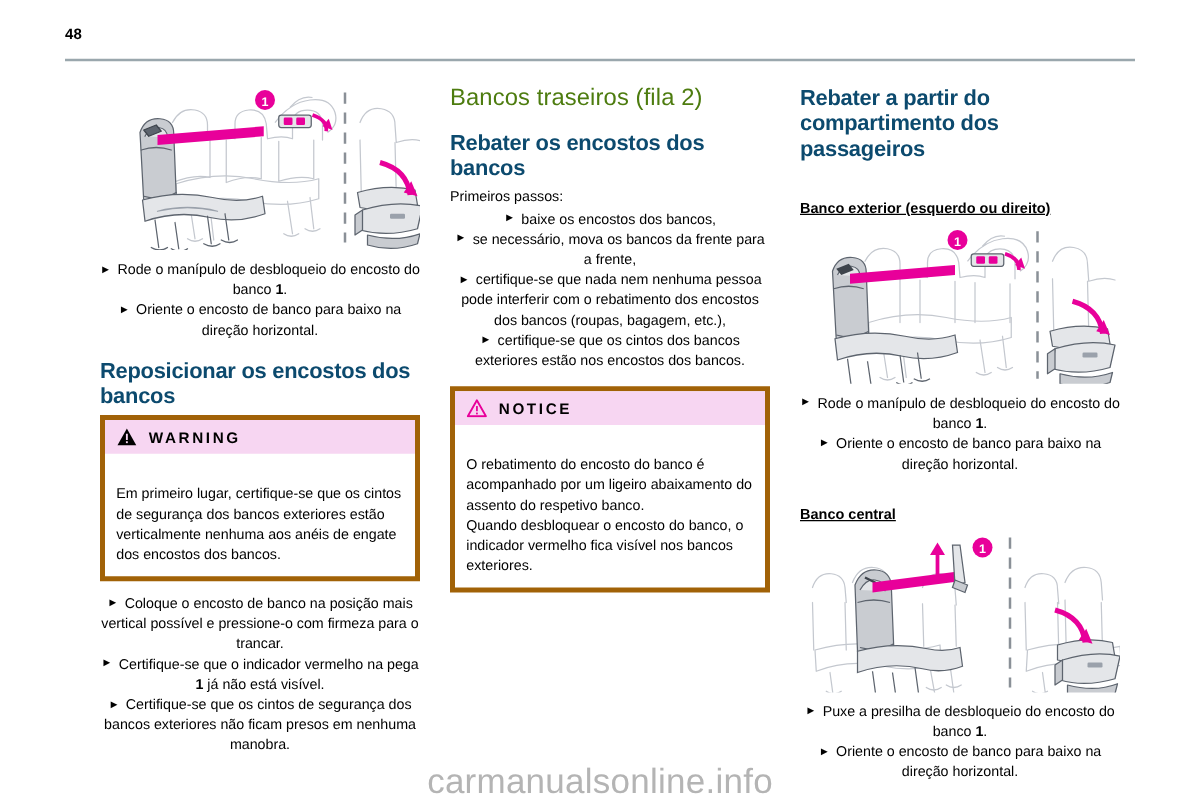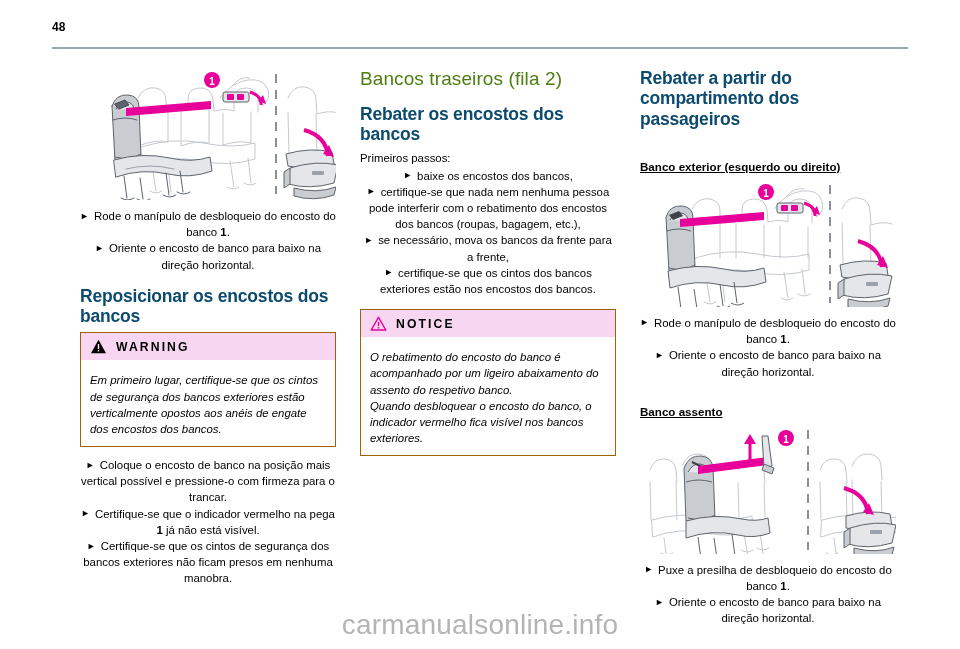--- a/index.html
+++ b/index.html
@@ -113,41 +113,40 @@
     line-height: 1;
     vertical-align: 1.5px;
     margin-right: 5px;
   }
 
   .gap-s { height: 8px; }
   .gap-m { height: 13px; }
 
   
   .callout {
-    border: 1px solid #a16207;
+    border: 4px solid #a16207;
     margin: 4px 0 10px 0;
     background: #fff;
   }
   .callout-head {
     background: #f7d6f2;
     padding: 6px 8px 6px 9px;
     display: flex;
     align-items: center;
     gap: 9px;
   }
   .callout-head .label {
     font-size: 12.2px;
     font-weight: bold;
     letter-spacing: 2.1px;
   }
   .callout-body {
-    padding: 12px 9px 9px 9px;
+    padding: 24px 9px 9px 9px;
     font-size: 11.4px;
     line-height: 1.42;
-    font-style: italic;
   }
   .callout-body p { margin: 0; }
 
   .warn-tri { width: 17px; height: 15px; display: block; }
   .notice-tri { width: 17px; height: 15px; display: block; }
 
   
   .figure {
     position: relative;
     width: 256px;
@@ -268,21 +267,21 @@
       <div class="callout">
         <div class="callout-head">
           <svg class="warn-tri" viewBox="0 0 20 18">
             <path d="M10 1 L19 17 L1 17 Z" fill="#000000"></path>
             <rect x="9.1" y="6" width="1.8" height="6" fill="#f7d6f2"></rect>
             <rect x="9.1" y="13.2" width="1.8" height="1.8" fill="#f7d6f2"></rect>
           </svg>
           <span class="label">WARNING</span>
         </div>
         <div class="callout-body">
-          <p>Em primeiro lugar, certifique-se que os cintos de segurança dos bancos exteriores estão verticalmente opostos aos anéis de engate dos encostos dos bancos.</p>
+          <p>Em primeiro lugar, certifique-se que os cintos de segurança dos bancos exteriores estão verticalmente nenhuma aos anéis de engate dos encostos dos bancos.</p>
         </div>
       </div>
 
       <ul class="bullets">
         <li>
           <span class="tri">►</span><span>Coloque o encosto de banco na posição mais vertical possível e pressione-o com firmeza para o trancar.</span>
         </li>
         <li>
           <span class="tri">►</span><span>Certifique-se que o indicador vermelho na pega <b>1</b> já não está visível.</span>
         </li>
@@ -295,24 +294,24 @@
     <div class="col col-2">
       <h1 class="sec-title">Bancos traseiros (fila 2)</h1>
       <h2 class="h2">Rebater os encostos dos bancos</h2>
       <p class="lead">Primeiros passos:</p>
 
       <ul class="bullets">
         <li>
           <span class="tri">►</span><span>baixe os encostos dos bancos,</span>
         </li>
         <li>
+          <span class="tri">►</span><span>se necessário, mova os bancos da frente para a frente,</span>
+        </li>
+        <li>
           <span class="tri">►</span><span>certifique-se que nada nem nenhuma pessoa pode interferir com o rebatimento dos encostos dos bancos (roupas, bagagem, etc.),</span>
-        </li>
-        <li>
-          <span class="tri">►</span><span>se necessário, mova os bancos da frente para a frente,</span>
         </li>
         <li>
           <span class="tri">►</span><span>certifique-se que os cintos dos bancos exteriores estão nos encostos dos bancos.</span>
         </li>
       </ul>
 
       <div class="gap-s"></div>
 
       <div class="callout">
         <div class="callout-head">
@@ -405,21 +404,21 @@
         <li>
           <span class="tri">►</span><span>Rode o manípulo de desbloqueio do encosto do banco <b>1</b>.</span>
         </li>
         <li>
           <span class="tri">►</span><span>Oriente o encosto de banco para baixo na direção horizontal.</span>
         </li>
       </ul>
 
       <div class="gap-s"></div>
 
-      <h3 class="h3">Banco assento</h3>
+      <h3 class="h3">Banco central</h3>
 
       <div class="figure">
         <svg width="256" height="128" viewBox="0 0 256 128" xmlns="http://www.w3.org/2000/svg">
           <g fill="none" stroke="#c4c8cf" stroke-width="1" stroke-linejoin="round" stroke-linecap="round">
             <path d="M10 44 q4 -12 15 -11 q10 1 11 11 l1 12"></path>
             <path d="M10 56 l1 38 M36 56 l1 38"></path>
             <path d="M42 40 q5 -13 17 -12 q11 1 12 12 l1 14"></path>
             <path d="M98 44 q4 -12 15 -11 q11 1 11 12 l1 13"></path>
             <path d="M98 57 l1 34 M124 58 l1 33"></path>
             <path d="M12 94 q28 -8 54 -3 q26 5 46 -1 l1 15 q-22 7 -46 2 q-28 -6 -54 4 z"></path>

